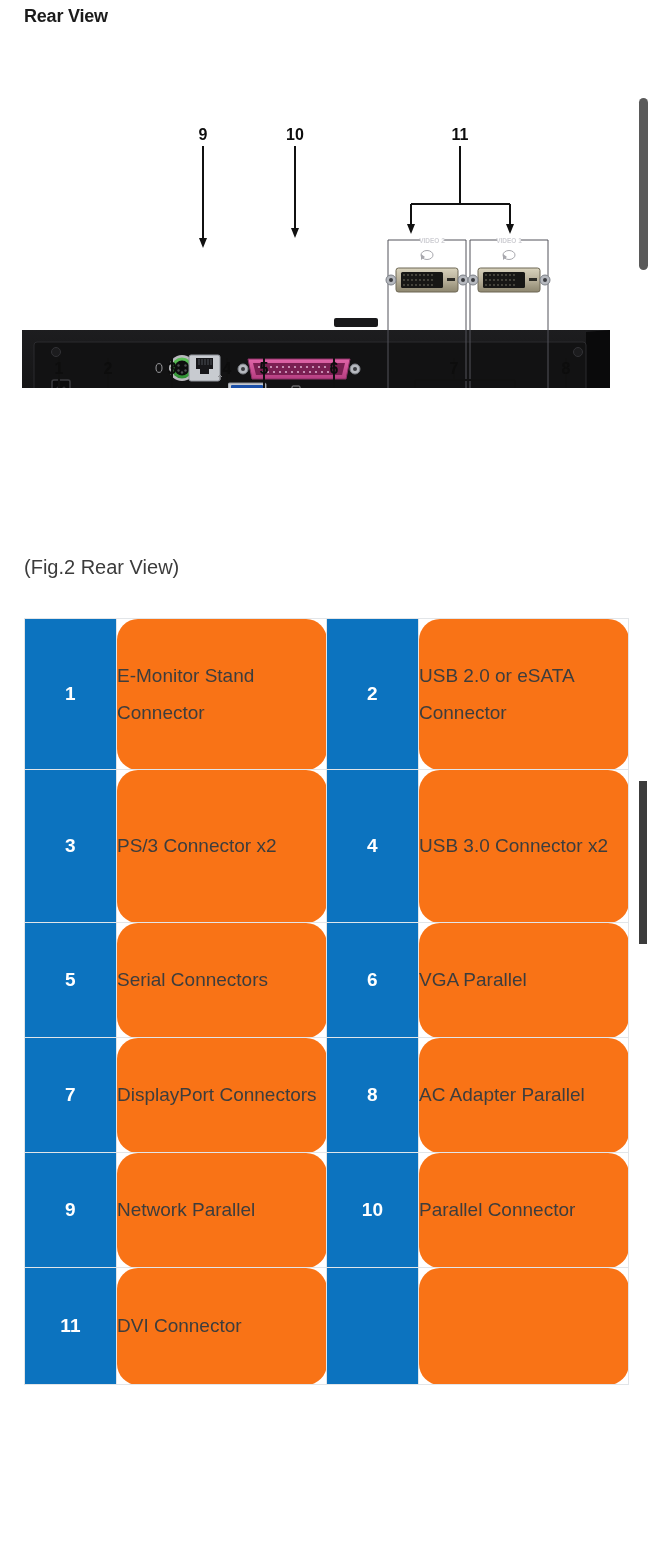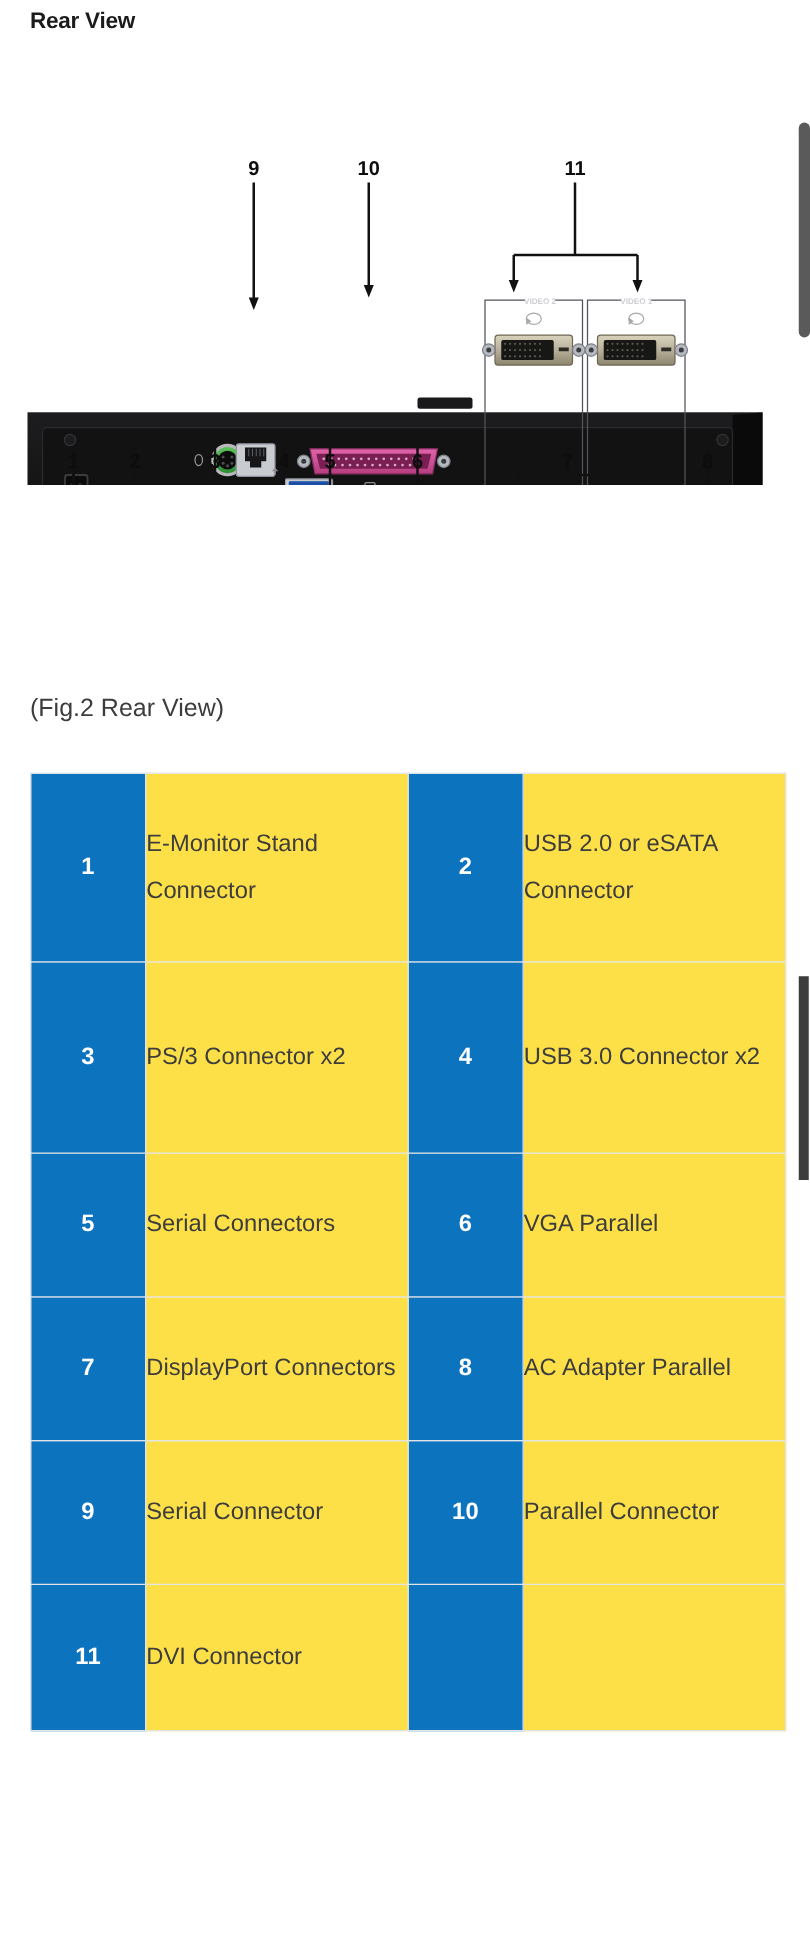--- a/index.html
+++ b/index.html
@@ -66,25 +66,26 @@
     background: #0c73bf;
     color: #ffffff;
     font-size: 19px;
     font-weight: bold;
     text-align: center;
     letter-spacing: 0.3px;
   }
   .num-cell.blank { color: transparent; }
   .txt-cell {
     width: 209px;
-    background: #fde047;
+    background: #f97316;
     color: #3d3d3d;
     font-size: 19px;
     line-height: 1.95;
     padding: 12px 0 12px 20px;
+    border-radius: 21px;
   }
   .r1 td { height: 150px; }
   .r2 td { height: 152px; }
   .r3 td { height: 114px; }
   .r4 td { height: 114px; }
   .r5 td { height: 114px; }
   .r6 td { height: 116px; }
 
   
   .scrollbar {
@@ -600,21 +601,21 @@
       <td class="txt-cell">VGA Parallel</td>
     </tr>
     <tr class="r4">
       <td class="num-cell">7</td>
       <td class="txt-cell">DisplayPort Connectors</td>
       <td class="num-cell">8</td>
       <td class="txt-cell">AC Adapter Parallel</td>
     </tr>
     <tr class="r5">
       <td class="num-cell">9</td>
-      <td class="txt-cell">Serial Connector</td>
+      <td class="txt-cell">Network Parallel</td>
       <td class="num-cell">10</td>
       <td class="txt-cell">Parallel Connector</td>
     </tr>
     <tr class="r6">
       <td class="num-cell">11</td>
       <td class="txt-cell">DVI Connector</td>
       <td class="num-cell blank"></td>
       <td class="txt-cell"></td>
     </tr>
   </tbody>

